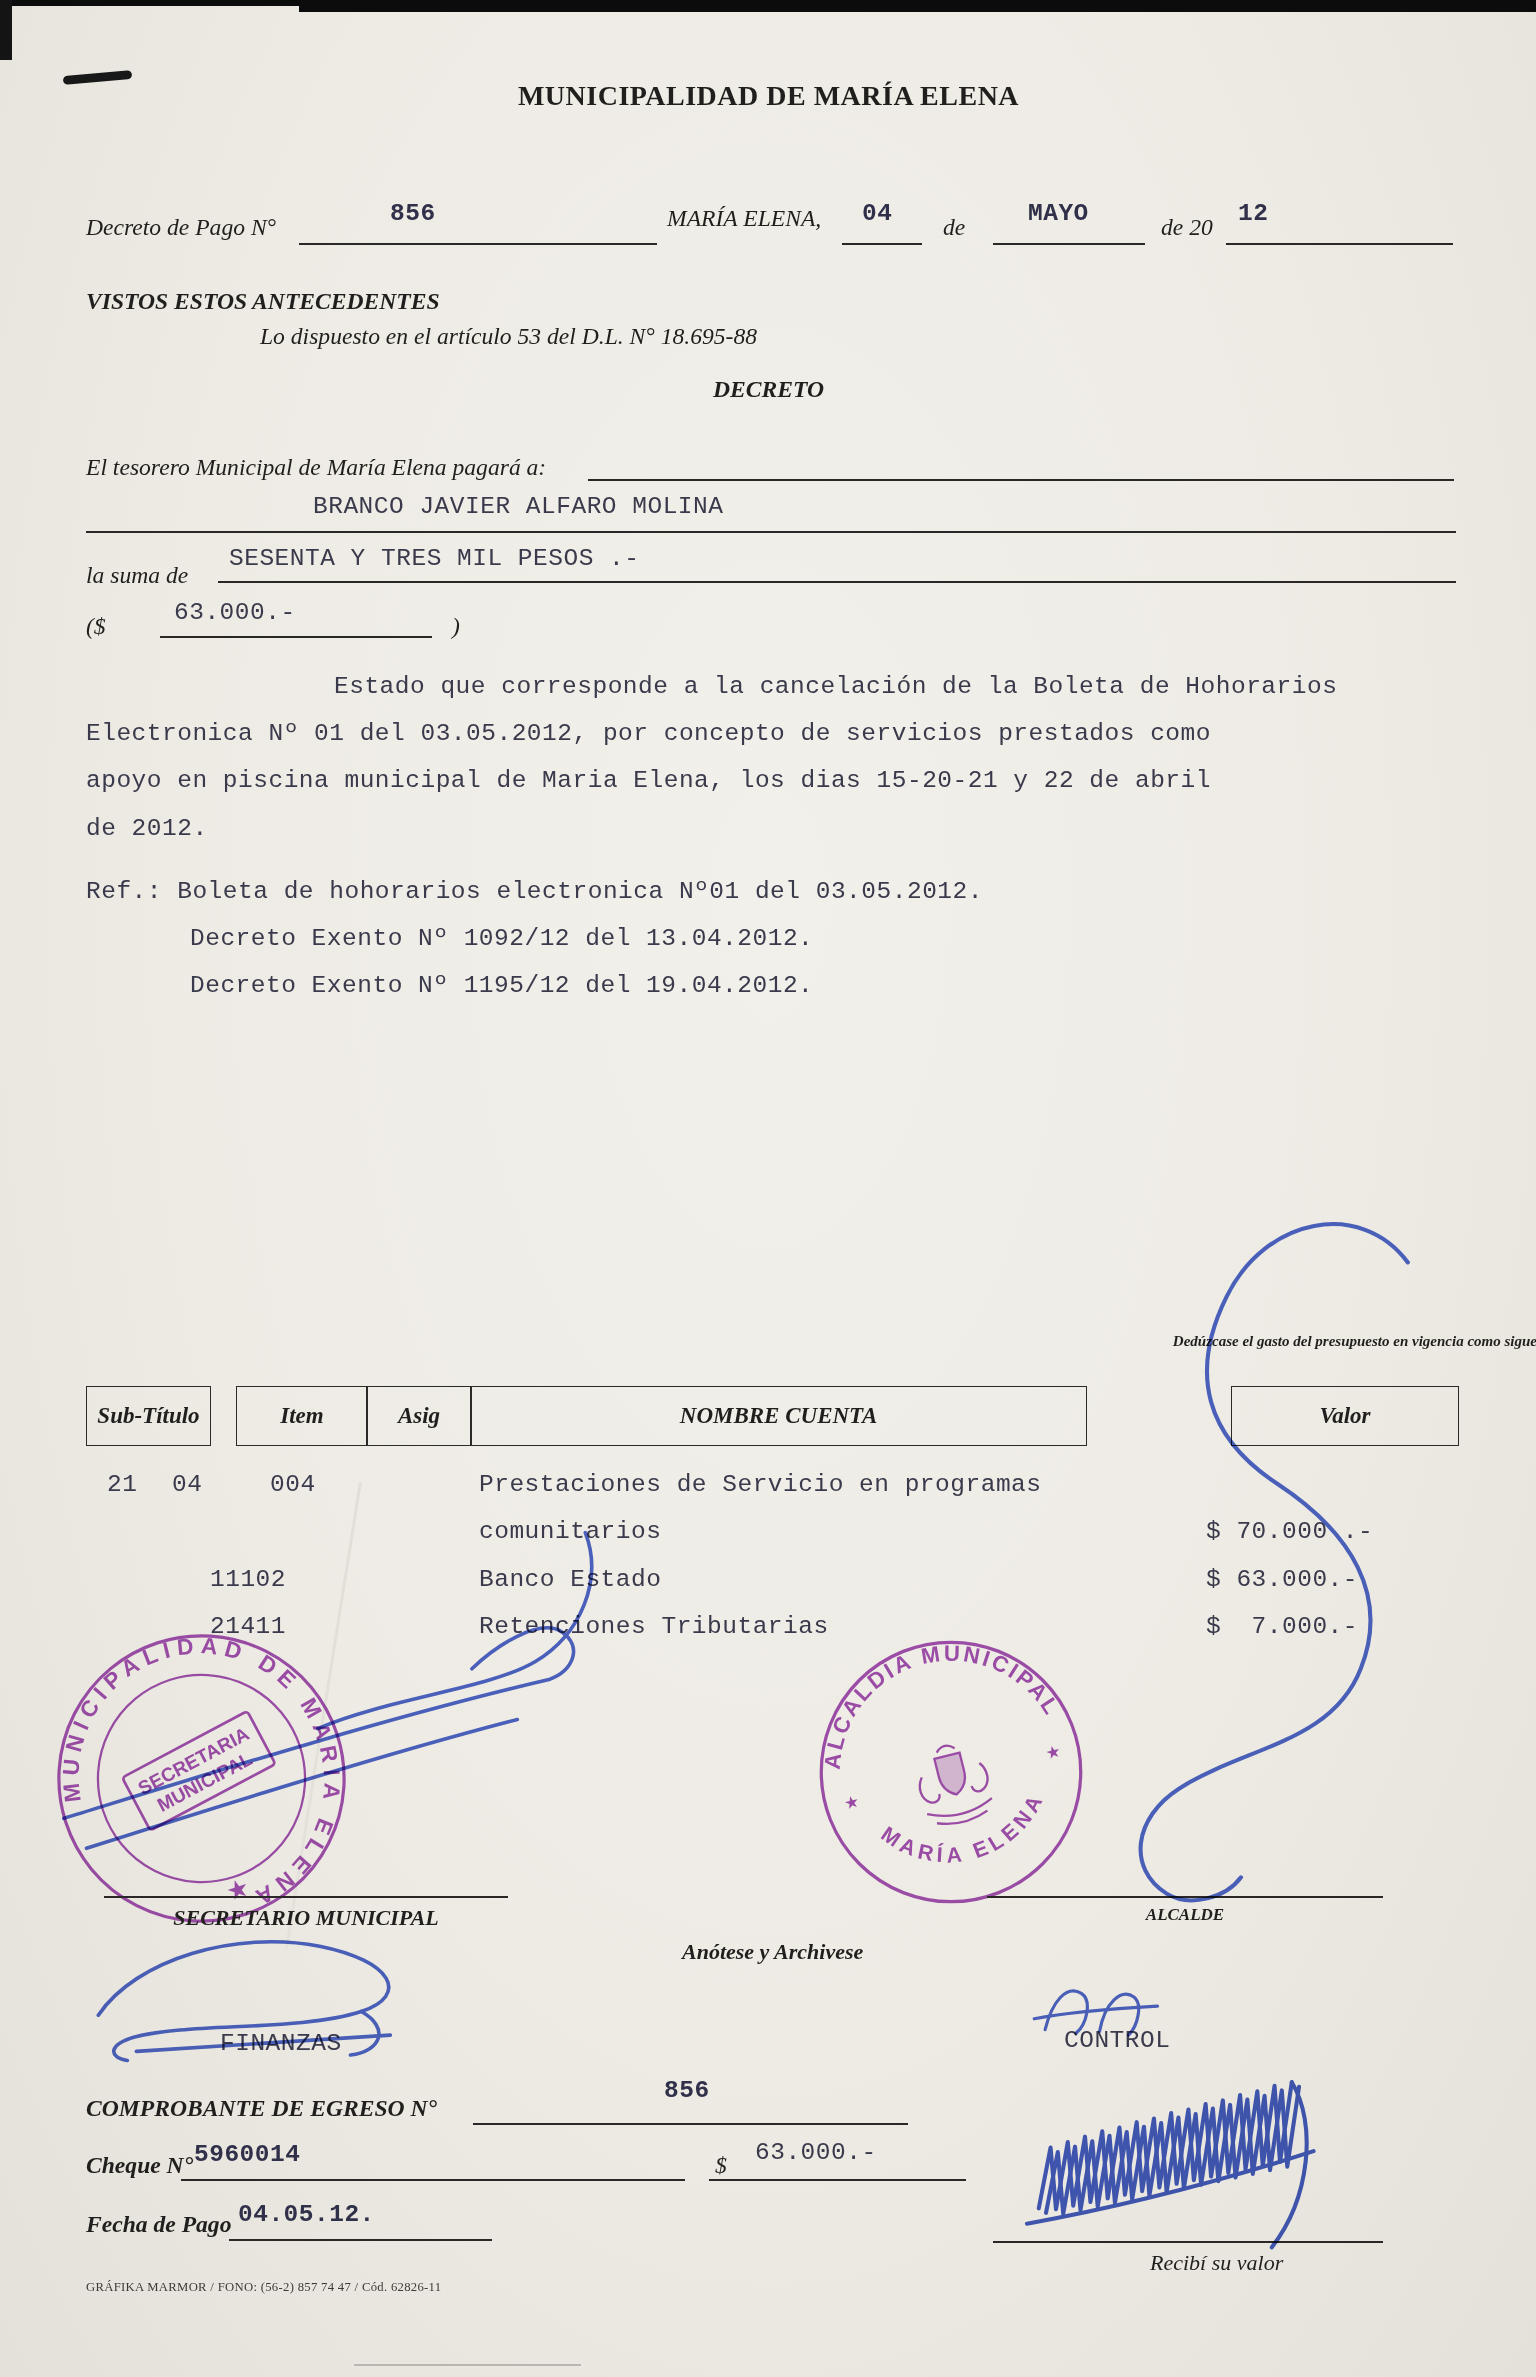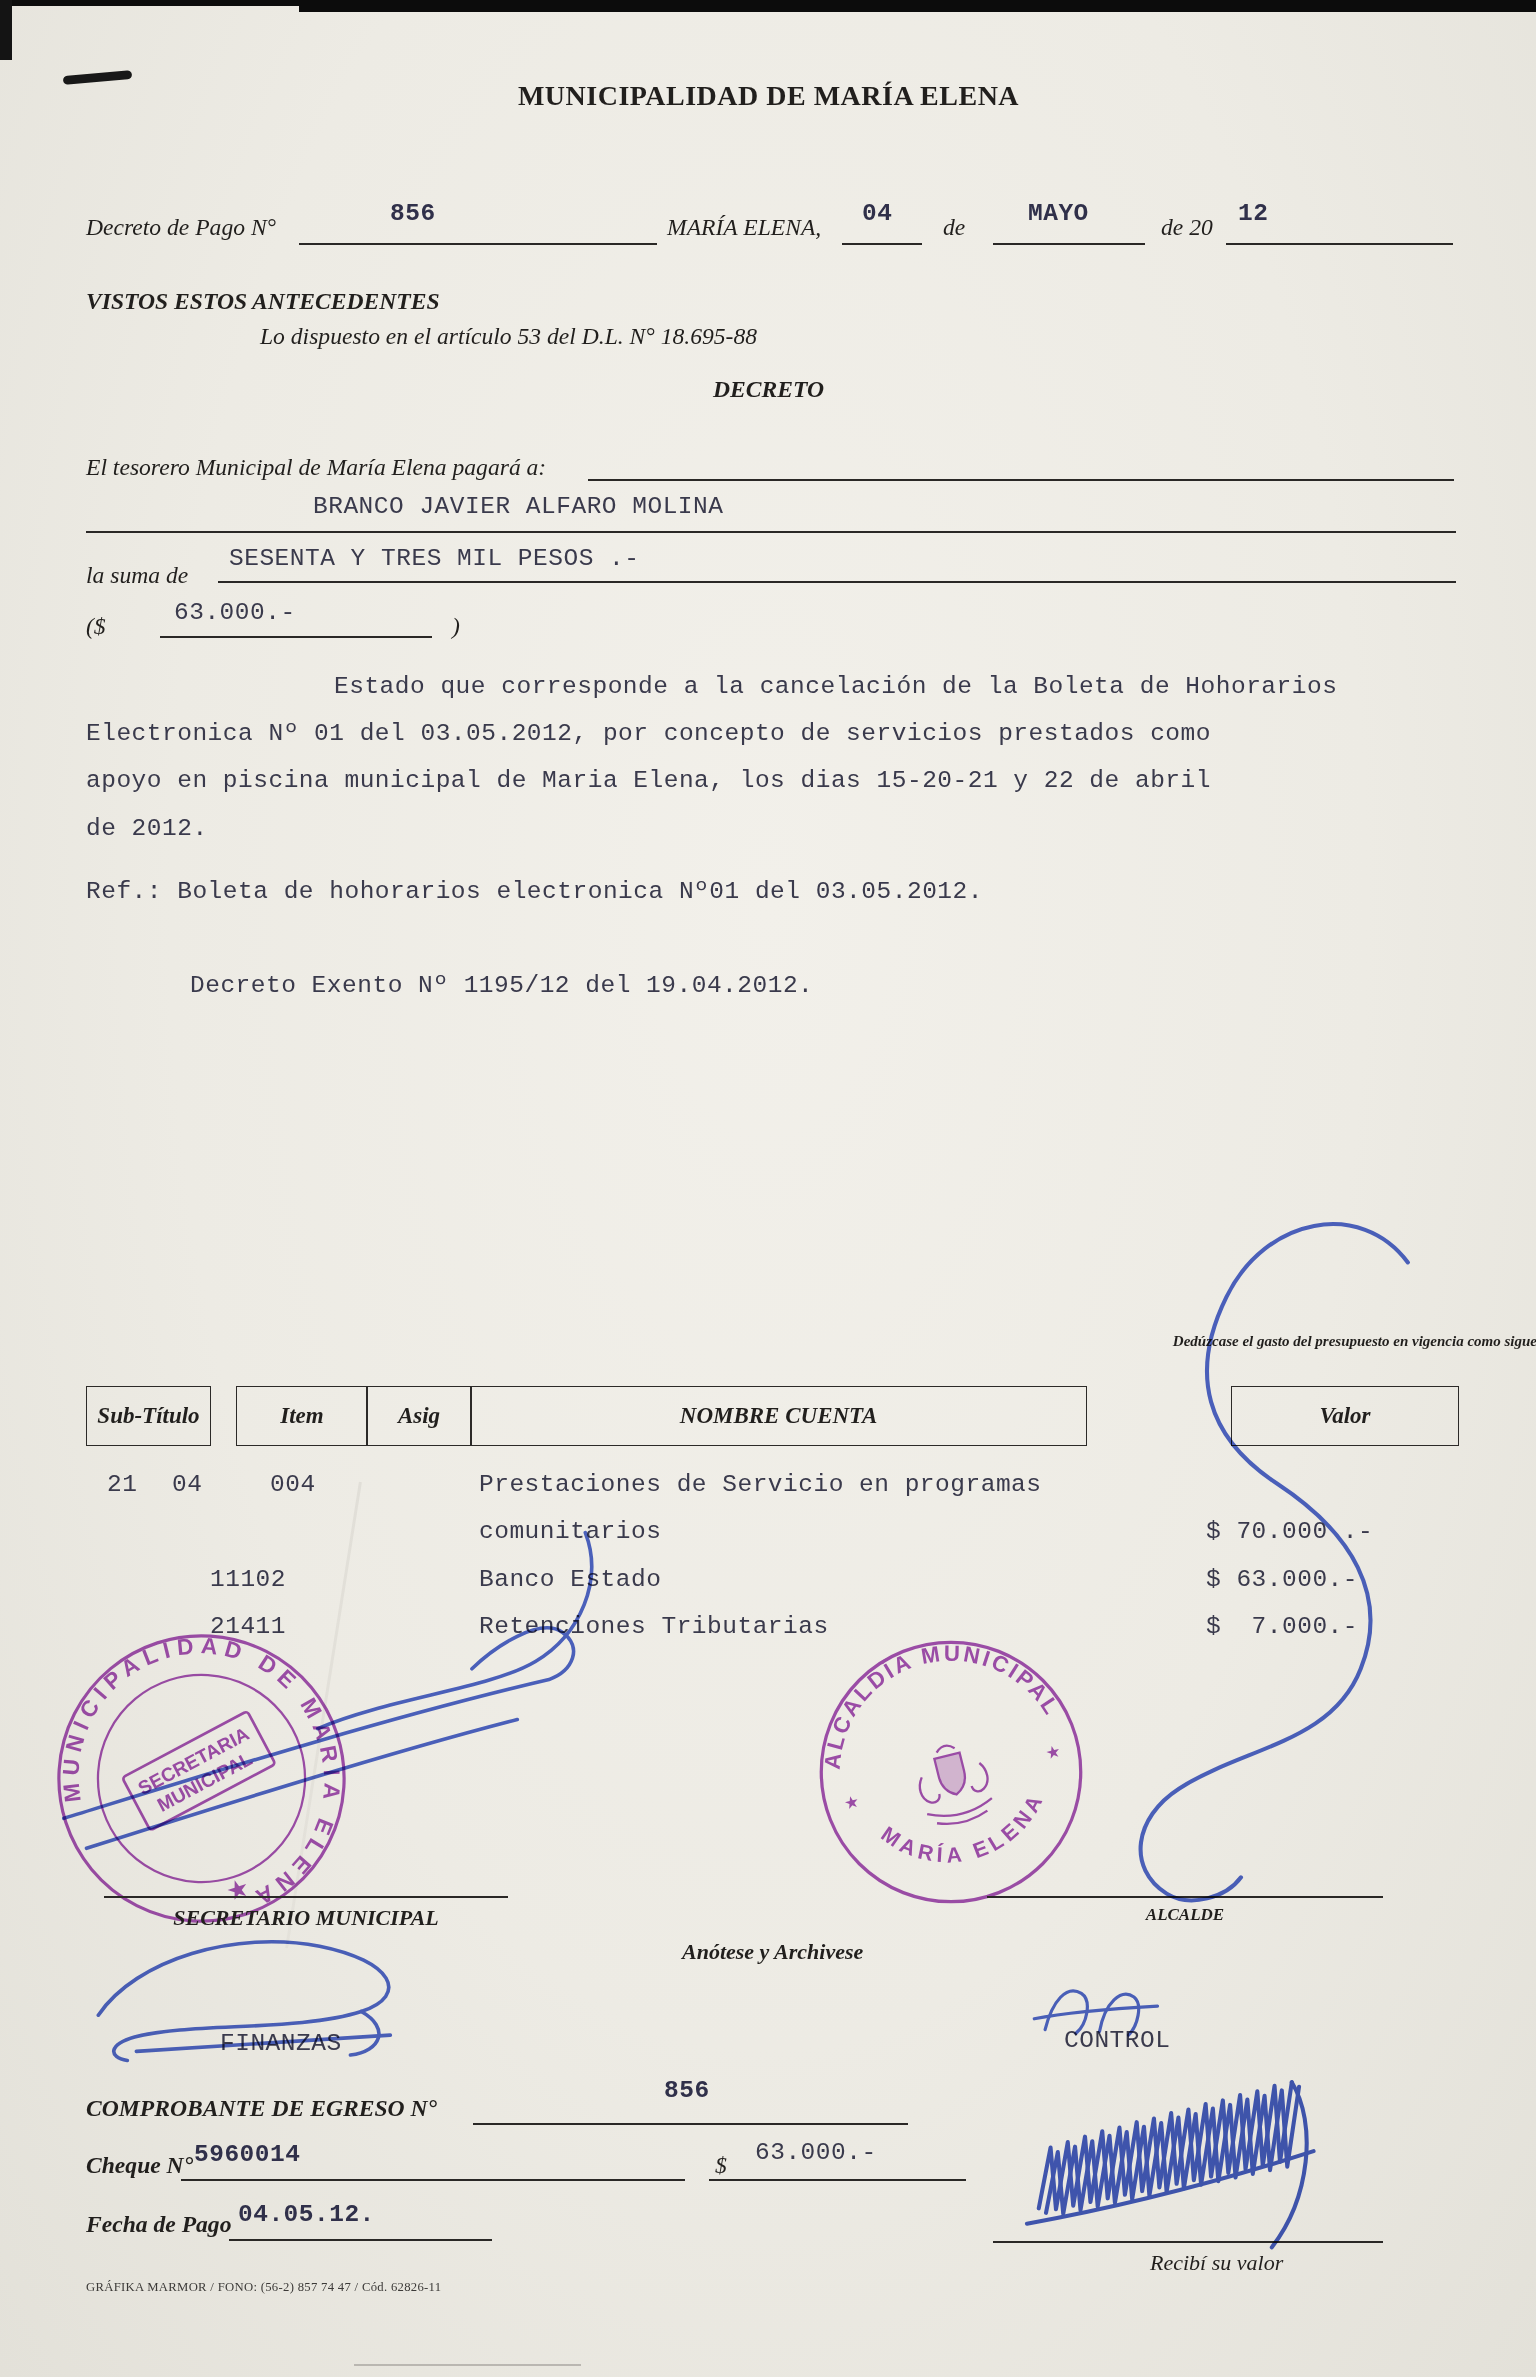--- a/index.html
+++ b/index.html
@@ -32,21 +32,21 @@
   <div class="abs" style="left:0;top:0;width:11.8px;height:60px;background:#141414;"></div>
   <div class="abs" style="left:63px;top:73px;width:69px;height:9px;background:#181818;border-radius:4.5px;transform:rotate(-5deg);"></div>
   <div class="crease" style="left:322px;top:1479px;width:2.7px;height:472px;transform:rotate(9deg);"></div>
   <div class="abs" style="left:354px;top:2364px;width:227px;height:1.8px;background:#9b9892;opacity:.6;"></div>
 
   <div class="abs title" style="left:0;right:0;top:80px;text-align:center;">MUNICIPALIDAD DE MARÍA ELENA</div>
 
   <div class="abs form" style="left:86px;top:214px;">Decreto de Pago N°</div>
   <div class="abs typed typedb" style="left:390px;top:200px;">856</div>
   <div class="abs rule" style="left:299px;top:243px;width:358px;"></div>
-  <div class="abs form" style="left:667px;top:214px;font-style:italic;">MARÍA ELENA,</div>
+  <div class="abs form" style="left:667px;top:205px;font-style:italic;">MARÍA ELENA,</div>
   <div class="abs typed typedb" style="left:862px;top:200px;">04</div>
   <div class="abs rule" style="left:842px;top:243px;width:80px;"></div>
   <div class="abs form" style="left:943px;top:214px;font-style:italic;">de</div>
   <div class="abs typed typedb" style="left:1028px;top:200px;">MAYO</div>
   <div class="abs rule" style="left:993px;top:243px;width:152px;"></div>
   <div class="abs form" style="left:1161px;top:214px;">de 20</div>
   <div class="abs typed typedb" style="left:1238px;top:200px;">12</div>
   <div class="abs rule" style="left:1226px;top:243px;width:227px;"></div>
 
   <div class="abs formb" style="left:86px;top:288px;">VISTOS ESTOS ANTECEDENTES</div>
@@ -64,20 +64,21 @@
   <div class="abs typed" style="left:174px;top:599px;">63.000.-</div>
   <div class="abs rule" style="left:160px;top:636px;width:272px;"></div>
   <div class="abs form" style="left:452px;top:613px;">)</div>
 
   <div class="abs typed" style="left:334px;top:673px;">Estado que corresponde a la cancelación de la Boleta de Hohorarios</div>
   <div class="abs typed" style="left:86px;top:720px;">Electronica Nº 01 del 03.05.2012, por concepto de servicios prestados como</div>
   <div class="abs typed" style="left:86px;top:767px;">apoyo en piscina municipal de Maria Elena, los dias 15-20-21 y 22 de abril</div>
   <div class="abs typed" style="left:86px;top:815px;">de 2012.</div>
 
   <div class="abs typed" style="left:86px;top:878px;">Ref.: Boleta de hohorarios electronica Nº01 del 03.05.2012.</div>
+  <div class="abs typed" style="left:190px;top:925px;">Decreto Exento Nº 1092/12 del 13.04.2012.</div>
   <div class="abs typed" style="left:190px;top:972px;">Decreto Exento Nº 1195/12 del 19.04.2012.</div>
 
   <div class="abs formb" style="left:0;right:0;top:1333px;text-align:right;font-size:15px;">Dedúzcase el gasto del presupuesto en vigencia como sigue</div>
 
   <div class="cell" style="left:86px;top:1386px;width:125px;height:60px;">Sub-Título</div>
   <div class="cell" style="left:236px;top:1386px;width:132px;height:60px;">Item</div>
   <div class="cell" style="left:366px;top:1386px;width:106px;height:60px;">Asig</div>
   <div class="cell" style="left:470px;top:1386px;width:617px;height:60px;">NOMBRE CUENTA</div>
   <div class="cell" style="left:1231px;top:1386px;width:228px;height:60px;">Valor</div>
 

